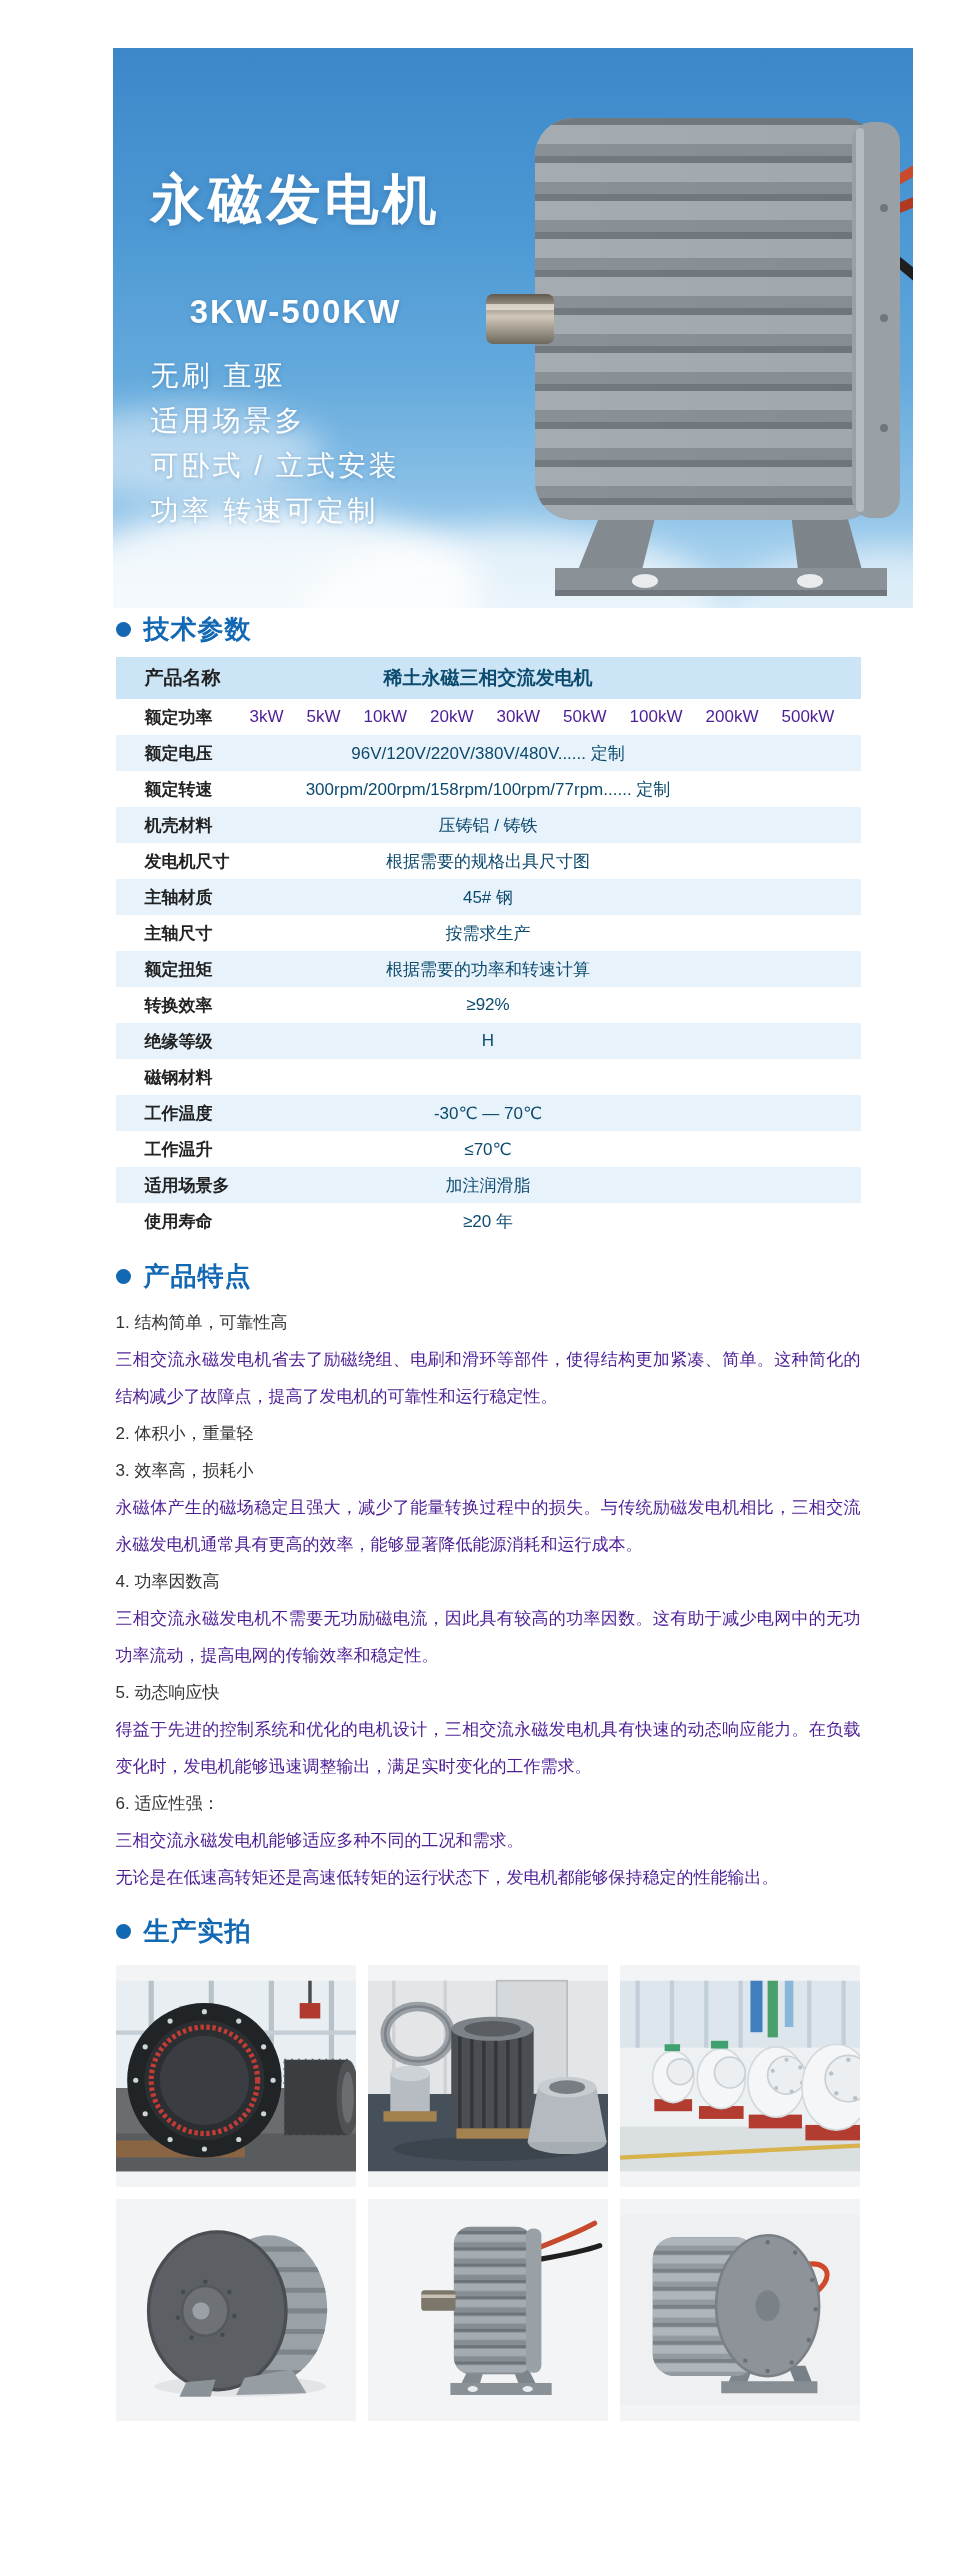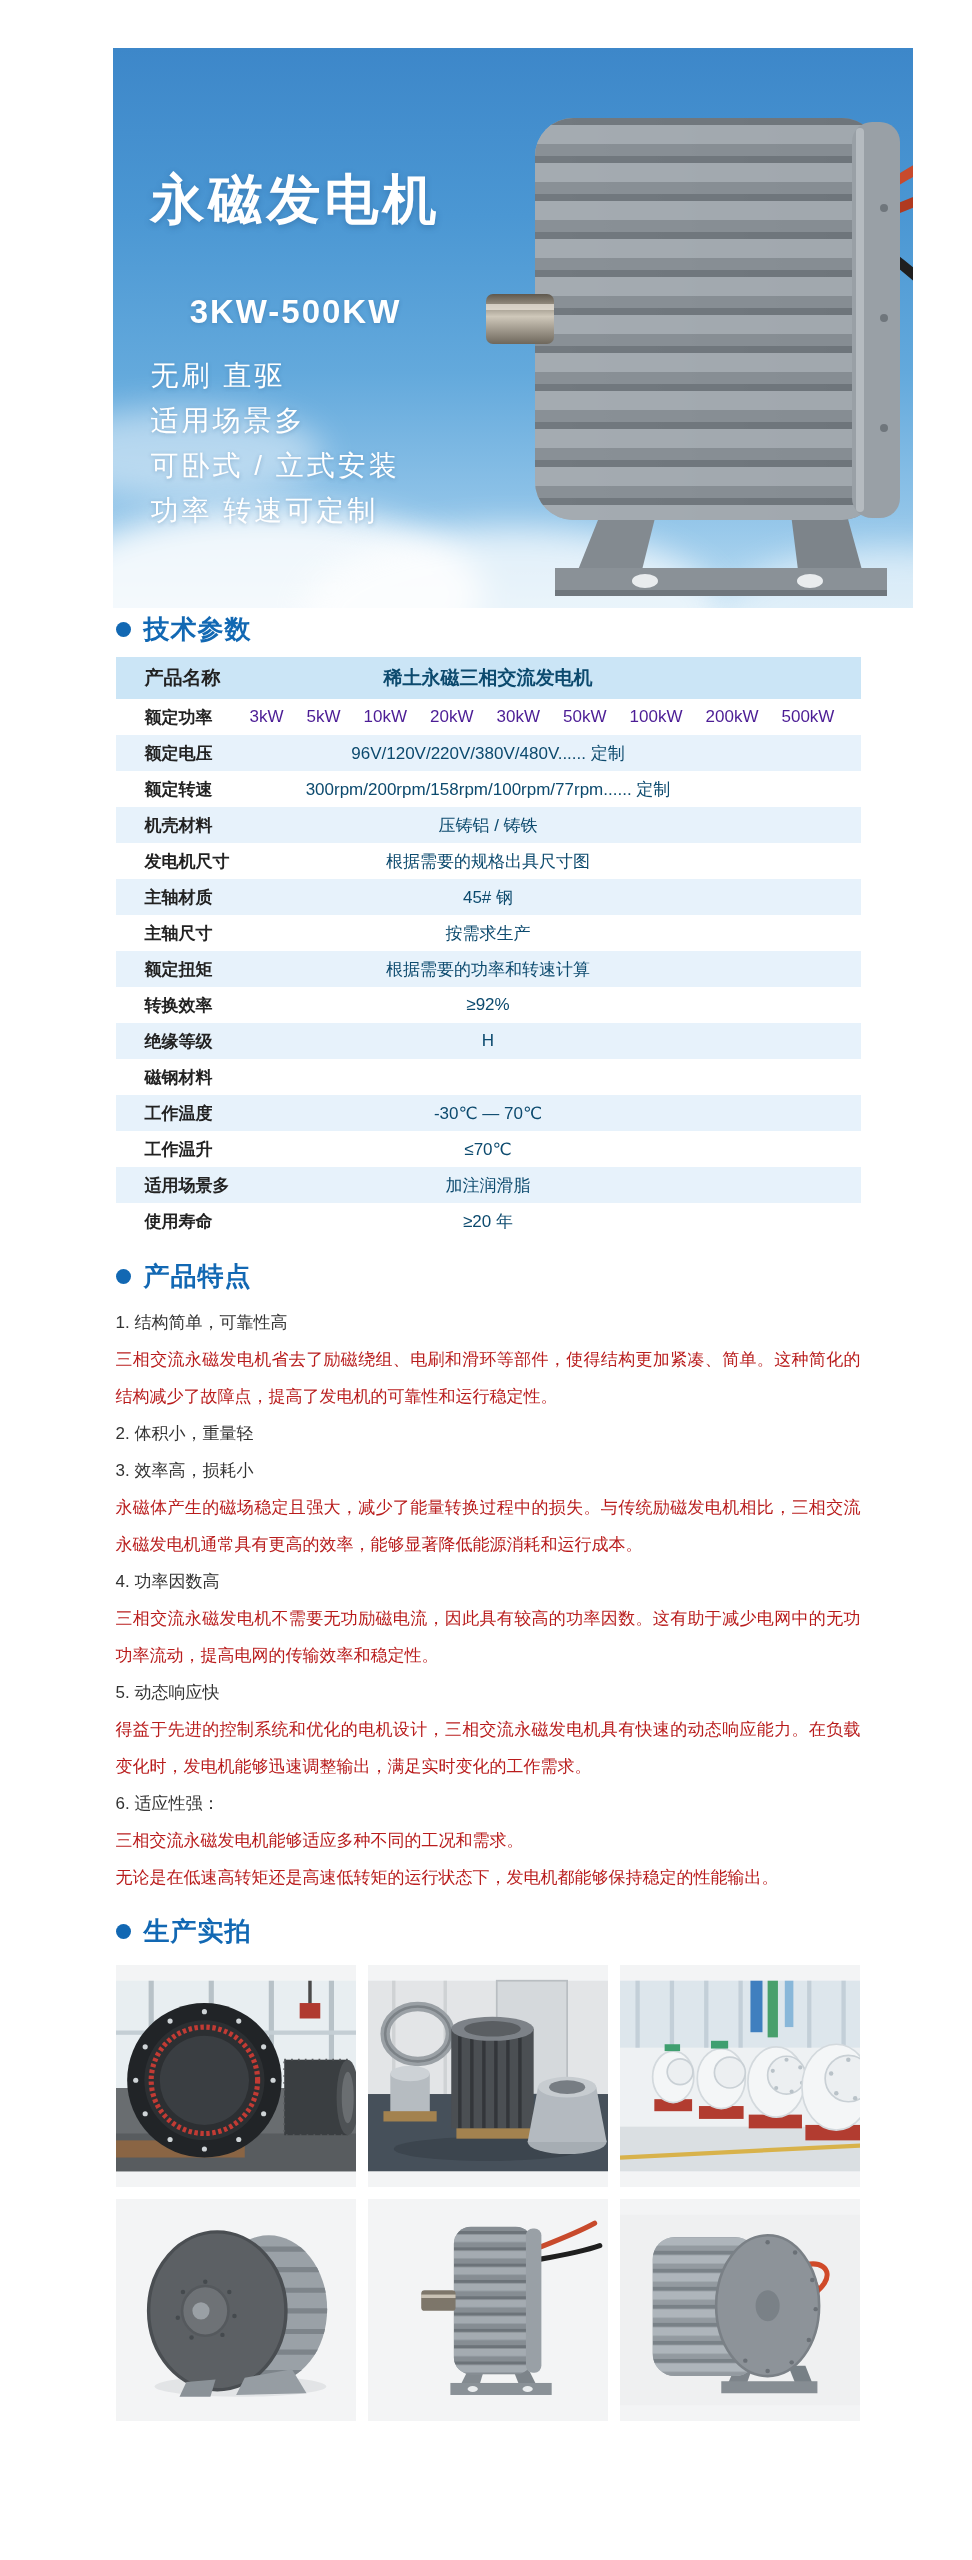--- a/index.html
+++ b/index.html
@@ -50,21 +50,21 @@
   .spec-label { position:absolute; left:29px; font-weight:700; color:#222; white-space:nowrap; }
   .spec-hrow .spec-label { font-size:19px; }
   .spec-value { width:100%; text-align:center; color:#0c4a6e; }
   .spec-hrow .spec-value { font-weight:700; font-size:19px; }
   .power-values { flex:1; display:flex; justify-content:space-between; margin-left:134px; padding-right:26px; }
   .power-values span { color:#4c1d95; }
 
   
   .feature-list { margin-top:10px; font-size:17px; line-height:37px; }
   .feature-heading { color:#333; }
-  .feature-body { margin:0; color:#b91c1c; text-align:justify; white-space:pre-line; }
+  .feature-body { margin:0; color:#4c1d95; text-align:justify; white-space:pre-line; }
 
   
   .photo-grid { margin-top:16px; display:grid; grid-template-columns:repeat(3,1fr); gap:12px; }
   .photo { margin:0; width:100%; height:222px; overflow:hidden; background:#f3f4f5; }
   .photo svg { display:block; width:100%; height:100%; }
 </style>
 </head>
 <body>
 
 <div class="page">

